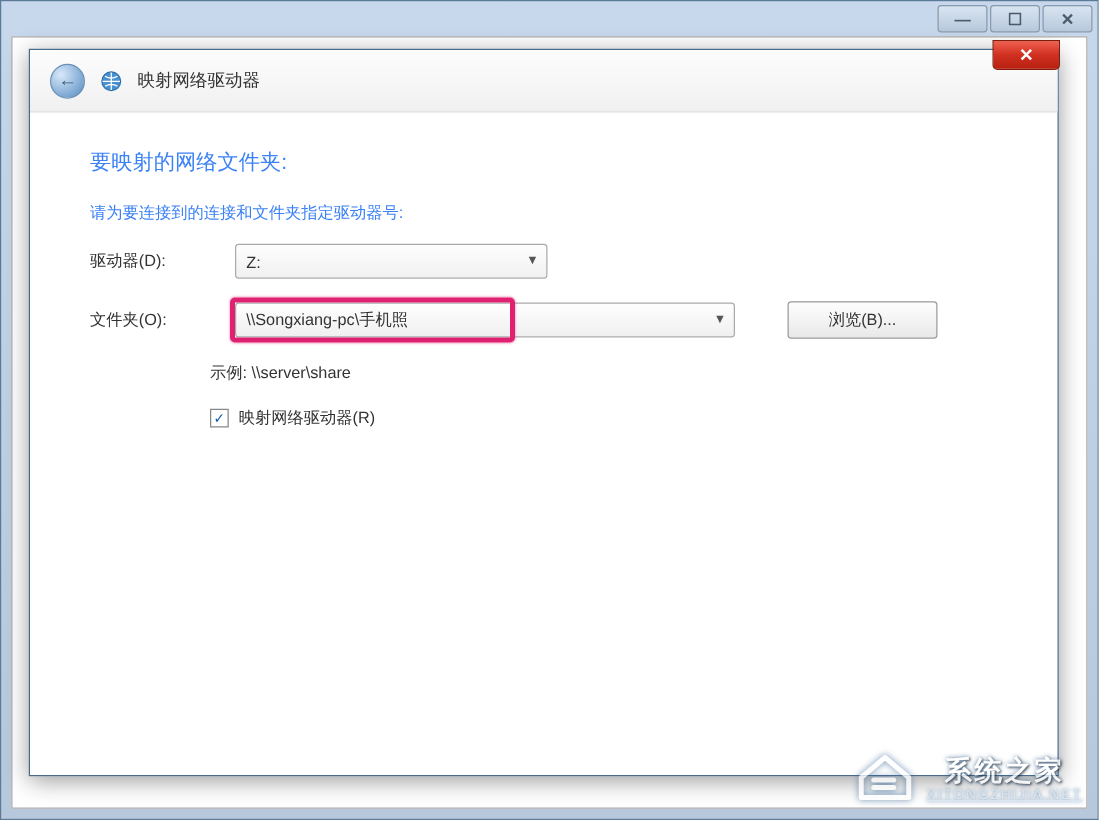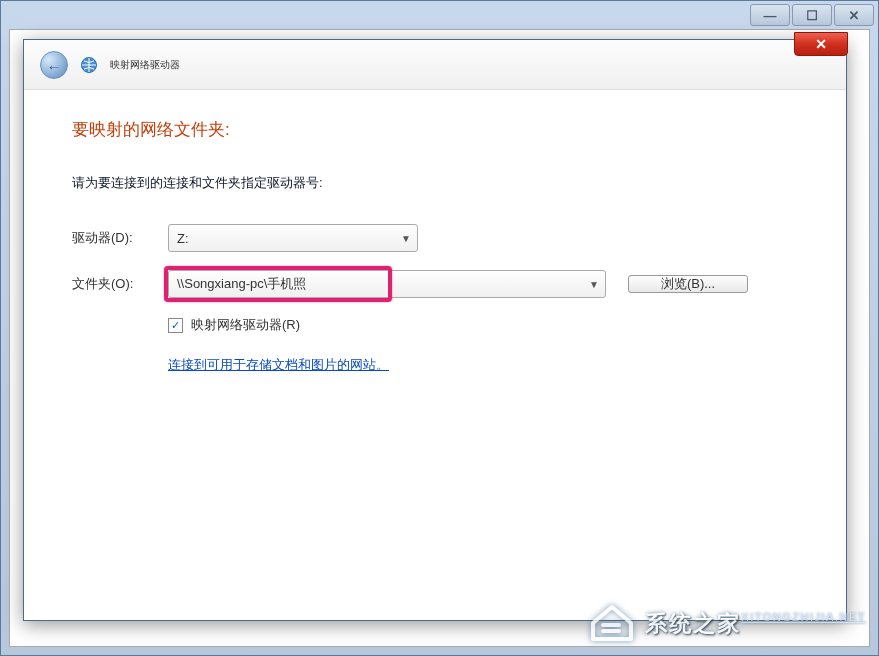--- a/index.html
+++ b/index.html
@@ -103,60 +103,61 @@
       font-size: 15px;
     }
     .header-icon {
       width: 18px;
       height: 18px;
       display: flex;
       align-items: center;
       justify-content: center;
     }
     .dialog-title {
-      font-size: 10px;
+      font-size: 14px;
       color: #333;
     }
     .dialog-body {
       padding: 28px 48px;
     }
     .heading {
       font-size: 17px;
-      color: #c2410c;
-      margin-bottom: 33px;
+      color: #3b82f6;
+      margin-bottom: 20px;
     }
     .instruction {
       font-size: 13px;
-      color: #0f172a;
-      margin-bottom: 32px;
+      color: #3b82f6;
+      margin-bottom: 16px;
     }
     .form-row {
       display: flex;
       align-items: center;
       margin-bottom: 18px;
+      gap: 20px;
     }
     .form-label {
       width: 96px;
       font-size: 13px;
       color: #333;
     }
     .combo {
       position: relative;
       height: 28px;
       background: linear-gradient(to bottom, #fefefe 0%, #f0f0f0 100%);
       border: 1px solid #aaa;
       border-radius: 3px;
       display: flex;
       align-items: center;
       padding: 0 8px;
       font-size: 13px;
       color: #333;
     }
     .combo-drive { width: 250px; }
-    .combo-folder { width: 438px; }
+    .combo-folder { width: 400px; }
     .combo-arrow {
       position: absolute;
       right: 6px;
       top: 50%;
       transform: translateY(-50%);
       font-size: 10px;
       color: #555;
     }
     .highlight-box {
       position: absolute;
@@ -166,21 +167,21 @@
       left: -4px;
       top: -4px;
       width: 228px;
       height: 36px;
       box-shadow: 0 0 2px rgba(224,32,112,0.6);
     }
     .folder-wrap { position: relative; }
     .browse-btn {
       margin-left: 22px;
       width: 120px;
-      height: 18px;
+      height: 30px;
       background: linear-gradient(to bottom, #fefefe 0%, #e8e8e8 100%);
       border: 1px solid #999;
       border-radius: 3px;
       font-size: 13px;
       color: #333;
       display: flex;
       align-items: center;
       justify-content: center;
     }
     .example {
@@ -220,21 +221,21 @@
     .watermark {
       position: absolute;
       right: 12px;
       bottom: 8px;
       display: flex;
       align-items: center;
       gap: 10px;
       opacity: 0.75;
     }
     .wm-icon { color: #fff; filter: drop-shadow(0 0 3px #3a6a9a); }
-    .wm-text { display:flex; line-height:1.2; }
+    .wm-text { display:flex; flex-direction:column; line-height:1.2;text-align:center; }
     .wm-cn { font-size: 22px; color: #fff; font-weight: bold; text-shadow: 0 0 4px #2a5a8a, 1px 1px 2px #000; letter-spacing: 2px;}
     .wm-en { font-size: 11px; color: #d0e0f0; letter-spacing: 1.5px; text-shadow: 0 0 3px #2a5a8a; text-decoration: underline;}
   </style>
 </head>
 <body>
 
 <div class="outer-window">
   <div class="outer-caption">
     <div class="win-btn">—</div>
     <div class="win-btn">☐</div>
@@ -277,30 +278,30 @@
         <div class="folder-wrap">
           <div class="combo combo-folder">
             <span>\\Songxiang-pc\手机照</span>
             <span class="combo-arrow">▼</span>
           </div>
           <div class="highlight-box"></div>
         </div>
         <div class="browse-btn">浏览(B)...</div>
       </div>
 
+      <div class="example">示例: \\server\share</div>
 
       <div class="checkbox-row">
         <div class="checkbox">
           <span>✓</span>
         </div>
         <span>映射网络驱动器(R)</span>
       </div>
 
 
-      <a class="link">连接到可用于存储文档和图片的网站。</a>
     </div>
   </div>
 
   <div class="watermark">
     <span class="wm-icon">
       <svg width="46" height="42" viewBox="0 0 46 42">
         <path d="M4 22 L23 6 L42 22 L42 38 L4 38 Z" fill="none" stroke="#fff" stroke-width="4" stroke-linejoin="round"></path>
         <path d="M14 24 h16 M14 30 h16" stroke="#fff" stroke-width="4" stroke-linecap="round"></path>
       </svg>
     </span>

